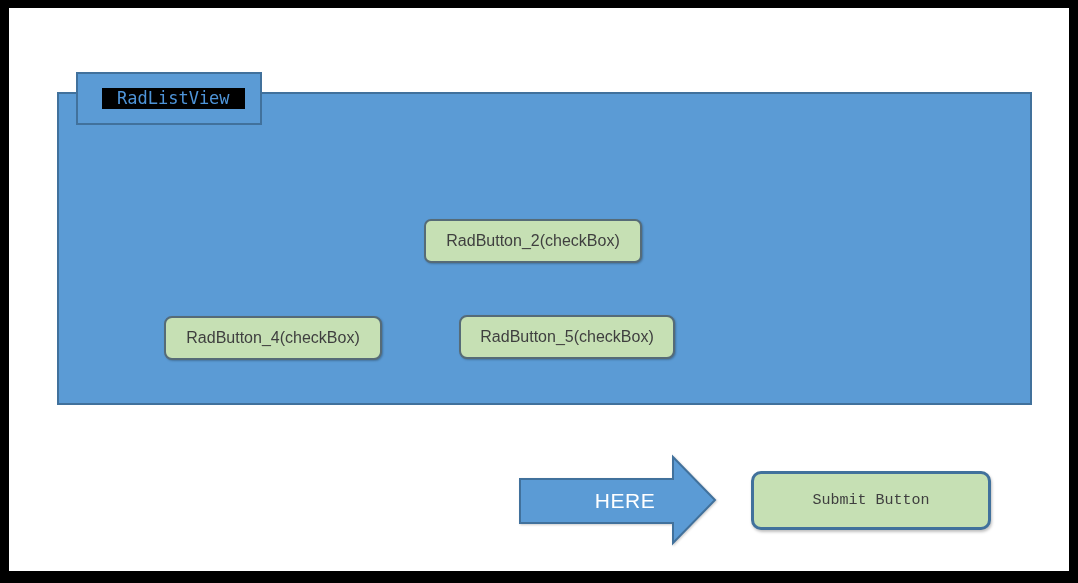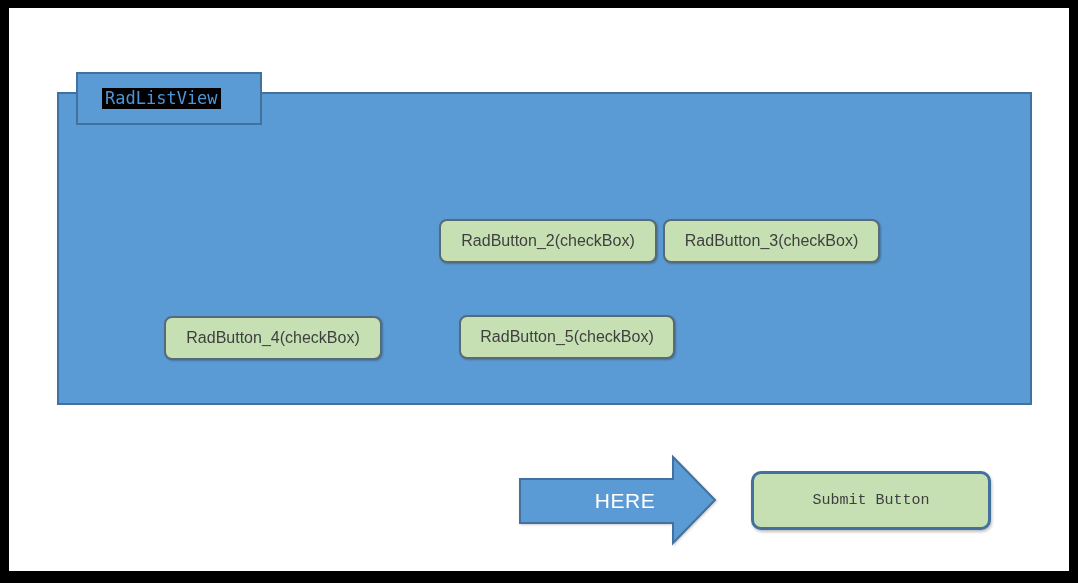--- a/index.html
+++ b/index.html
@@ -45,41 +45,41 @@
     display: flex;
     align-items: center;
   }
   .tab-label {
     margin-left: 24px;
     background: var(--label-bg, #000000);
     color: var(--label-text, #4E94D8);
     font-family: "DejaVu Sans Mono", monospace;
     font-size: 17px;
     line-height: 21px;
-    padding: 0 3px;
+    padding: 0 15px;
     white-space: nowrap;
   }
   .rad-button {
     position: absolute;
     box-sizing: border-box;
     height: 44px;
     background: var(--button-fill, #C6E0B4);
     border: 2px solid var(--button-border, #566B77);
     border-radius: 8px;
     display: flex;
     align-items: center;
     justify-content: center;
     font-size: 16px;
     color: var(--button-text, #3F3F3F);
     z-index: 3;
     box-shadow: 1px 1px 2px rgba(0,0,0,0.25);
     cursor: pointer;
   }
   .rb1 { left: 156px; top: 211px; width: 217px; }  
-  .rb2 { left: 430px; top: 211px; width: 218px; }  
+  .rb2 { left: 415px; top: 211px; width: 218px; border-radius: 7px; }  
   .rb3 { left: 654px; top: 211px; width: 217px; }  
   .rb4 { left: 155px; top: 308px; width: 218px; }  
   .rb5 { left: 418px; top: 307px; width: 216px; margin-left: 32px; }  
   .arrow-wrap {
     position: absolute;
     left: 510px;  
     top: 446px;   
     width: 198px;
     height: 92px;
     z-index: 1;
@@ -128,21 +128,20 @@
 
   <div class="panel"></div>
 
   <div class="tab">
     <span class="tab-label">RadListView</span>
   </div>
 
 
   <div class="rad-button rb2">RadButton_2(checkBox)</div>
 
-  <div class="rad-button rb3">RadButton_3(checkBox)</div>
 
   <div class="rad-button rb4">RadButton_4(checkBox)</div>
 
   <div class="rad-button rb5">RadButton_5(checkBox)</div>
 
   <div class="arrow-wrap">
     <svg width="198" height="92" viewBox="0 0 198 92">
       <polygon points="1,25 154,25 154,3 196,46 154,89 154,69 1,69" style="fill: var(--arrow-fill, #5B9BD5); stroke: var(--arrow-border, #41719C); stroke-width: 2;" stroke-linejoin="miter"></polygon>
     </svg>
     <div class="arrow-label">HERE</div>

